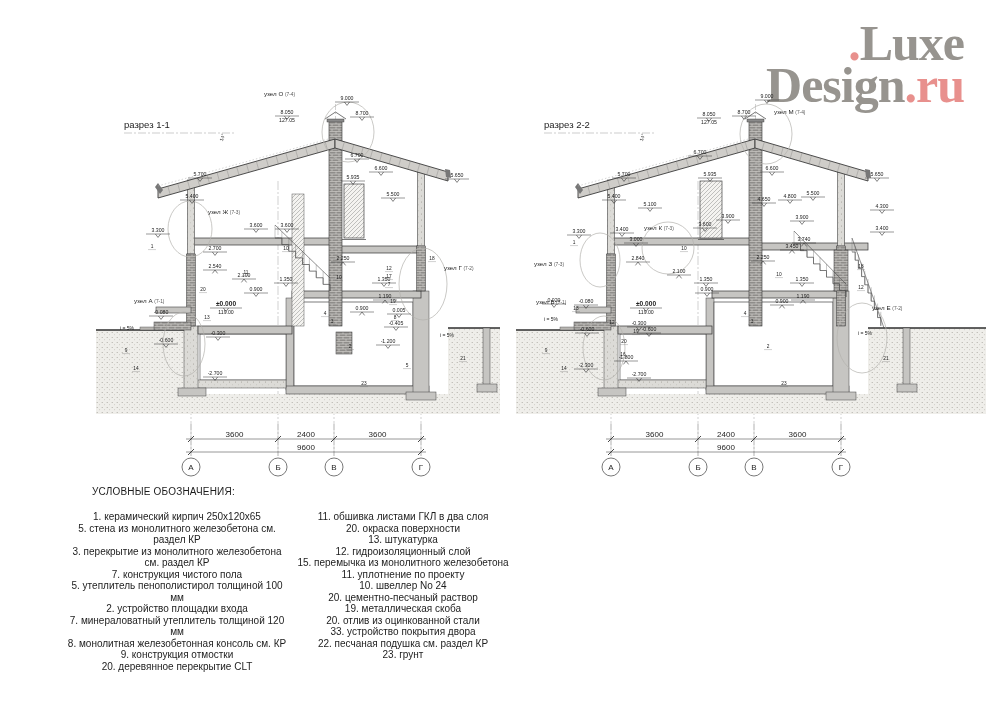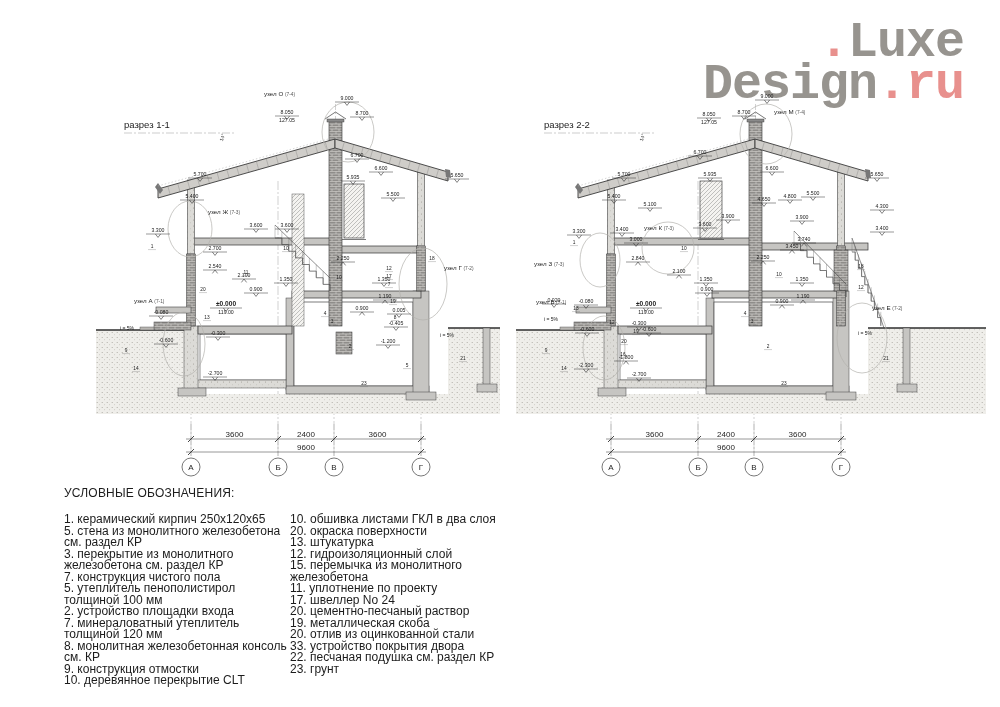--- a/index.html
+++ b/index.html
@@ -1,32 +1,32 @@
 <!DOCTYPE html>
 <html><head>
 <meta charset="utf-8">
 <style>
   html,body{margin:0;padding:0;background:#fff;}
   .page{position:relative;width:1000px;height:707px;background:#ffffff;overflow:hidden;
         font-family:"Liberation Sans",sans-serif;}
   
   .logo{position:absolute;top:22px;right:36px;text-align:right;line-height:42px;
-        font-weight:800;font-size:50px;letter-spacing:-1px;font-family:Liberation Mono, monospace;}
+        font-weight:800;font-size:50px;letter-spacing:-1px;font-family:Liberation Serif, serif;}
   .logo-gray{color:#97948f;}
   .logo-red{color:#e8908d;}
   
   .section-svg{position:absolute;width:470px;height:400px;display:block;}
   #section-0{left:96px;top:86px;}
   #section-1{left:516px;top:86px;}
   .section-svg text{font-family:"Liberation Sans",sans-serif;}
   
   .legend{position:absolute;left:64px;top:486px;width:452px;color:#1c1c1c;}
-  .legend-title{font-size:12px;margin-bottom:14px;letter-spacing:.2px;}
+  .legend-title{font-size:10px;margin-bottom:14px;letter-spacing:.2px;margin-left:28px;}
   .legend-cols{display:flex;}
-  .legend-col{width:226px;font-size:12px;line-height:11.5px;}
+  .legend-col{width:226px;font-size:10px;line-height:11.5px;text-align:center;}
   .legend-col div{white-space:normal;}
   .defs-holder{position:absolute;width:0;height:0;left:0;top:0;}
 </style>
 </head>
 <body>
 
 <div class="page">
 
   <svg class="defs-holder" aria-hidden="true">
     <defs>
@@ -812,30 +812,30 @@
       <div class="legend-col" id="legend-col-1">
           <div>1. керамический кирпич 250x120x65</div>
           <div>5. стена из монолитного железобетона см. раздел КР</div>
           <div>3. перекрытие из монолитного железобетона см. раздел КР</div>
           <div>7. конструкция чистого пола</div>
           <div>5. утеплитель пенополистирол толщиной 100 мм</div>
           <div>2. устройство площадки входа</div>
           <div>7. минераловатный утеплитель толщиной 120 мм</div>
           <div>8. монолитная железобетонная консоль см. КР</div>
           <div>9. конструкция отмостки</div>
-          <div>10. деревянное перекрытие CLT</div>
+          <div>20. деревянное перекрытие CLT</div>
         </div>
       <div class="legend-col" id="legend-col-2">
-          <div>10. обшивка листами ГКЛ в два слоя</div>
+          <div>11. обшивка листами ГКЛ в два слоя</div>
           <div>20. окраска поверхности</div>
           <div>13. штукатурка</div>
           <div>12. гидроизоляционный слой</div>
           <div>15. перемычка из монолитного железобетона</div>
           <div>11. уплотнение по проекту</div>
-          <div>17. швеллер No 24</div>
+          <div>10. швеллер No 24</div>
           <div>20. цементно-песчаный раствор</div>
           <div>19. металлическая скоба</div>
           <div>20. отлив из оцинкованной стали</div>
           <div>33. устройство покрытия двора</div>
           <div>22. песчаная подушка см. раздел КР</div>
           <div>23. грунт</div>
         </div>
     </div>
   </div>
 </div>

